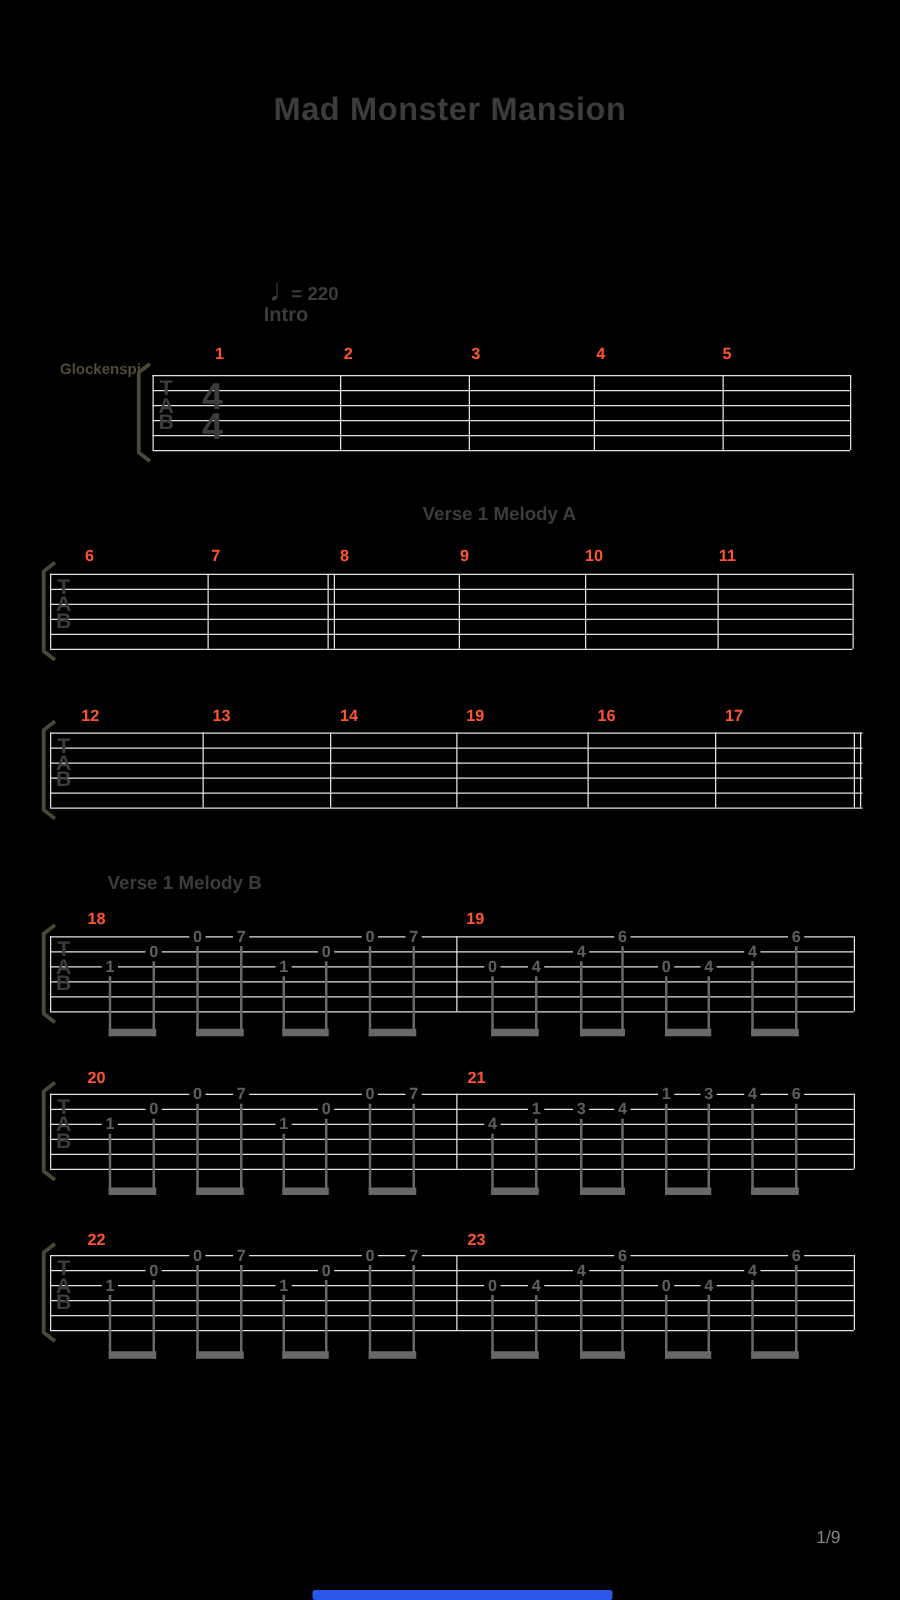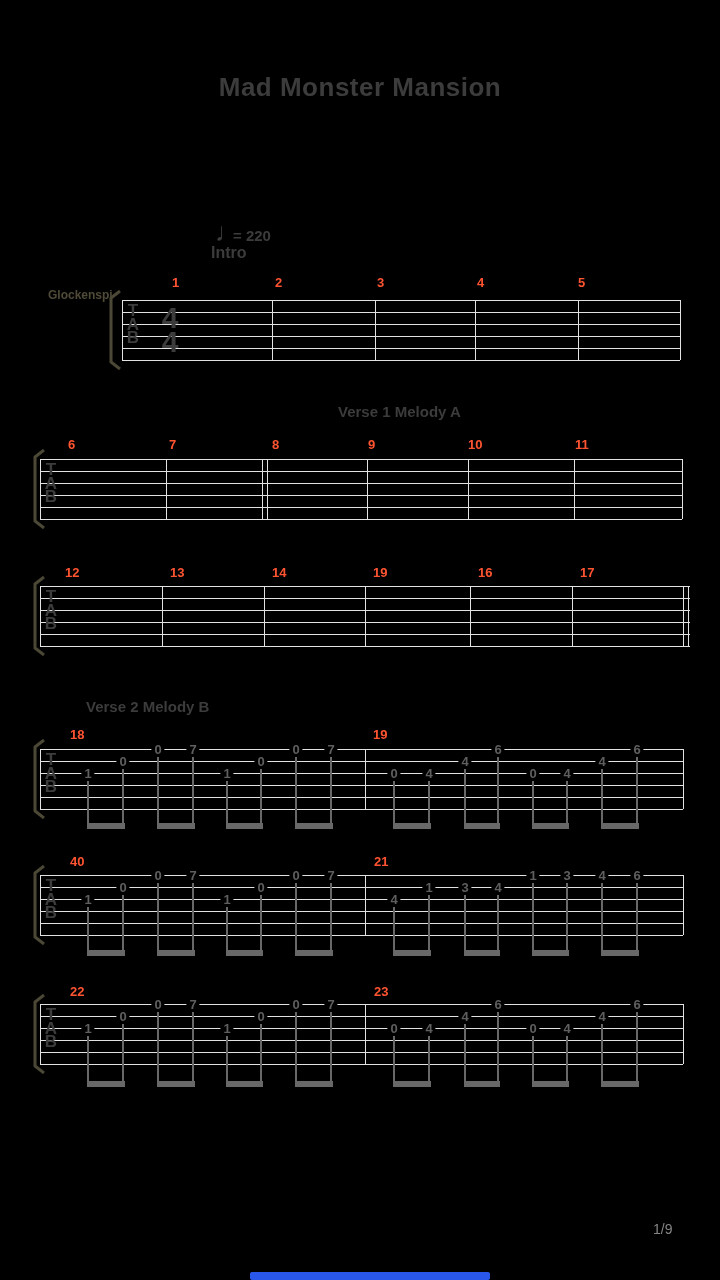--- a/index.html
+++ b/index.html
@@ -36,21 +36,21 @@
 <body>
 
 <div id="page">
   <div id="song-title">Mad Monster Mansion</div>
 
 
   <div id="tempo-note">♩</div>
   <div id="tempo-val">= 220</div>
   <div id="intro-label">Intro</div>
   <div id="verse1-label">Verse 1 Melody A</div>
-  <div id="verse2-label">Verse 2 Melody B</div>
+  <div id="verse2-label">Verse 1 Melody B</div>
   <div id="instrument-label">Glockenspi</div>
 
   <div id="systems">
       <div>
         <svg class="bracket" style="left:106px;top:290px" width="16" height="80" viewBox="0 0 16 80">
          <path d="M14 1 L5 8 L5 72 L14 79" fill="none" stroke="var(--bracket)" stroke-width="3" stroke-linejoin="round"></path>
         </svg>
         <div class="staffline" style="left:122px;top:300px;width:558px"></div>
         <div class="staffline" style="left:122px;top:312px;width:558px"></div>
         <div class="staffline" style="left:122px;top:324px;width:558px"></div>
@@ -210,21 +210,21 @@
         <div class="staffline" style="left:40px;top:923px;width:643px"></div>
         <div class="staffline" style="left:40px;top:935px;width:643px"></div>
         <div class="barline" style="left:40px;top:875px;height:60px"></div>
         <div class="barline" style="left:365px;top:875px;height:60px"></div>
         <div class="barline" style="left:683px;top:875px;height:60px"></div>
         <div class="clef" style="left:42px;top:879px">
           <span>T</span>
           <span>A</span>
           <span>B</span>
         </div>
-        <div class="measureno" style="left:70px;top:855px">40</div>
+        <div class="measureno" style="left:70px;top:855px">20</div>
         <div class="measureno" style="left:374px;top:855px">21</div>
         <div class="stem" style="left:87px;top:907px;height:49px"></div>
         <div class="fret" style="left:88px;top:899px">1</div>
         <div class="stem" style="left:122px;top:895px;height:61px"></div>
         <div class="fret" style="left:123px;top:887px">0</div>
         <div class="stem" style="left:157px;top:883px;height:73px"></div>
         <div class="fret" style="left:158px;top:875px">0</div>
         <div class="stem" style="left:192px;top:883px;height:73px"></div>
         <div class="fret" style="left:193px;top:875px">7</div>
         <div class="stem" style="left:226px;top:907px;height:49px"></div>

